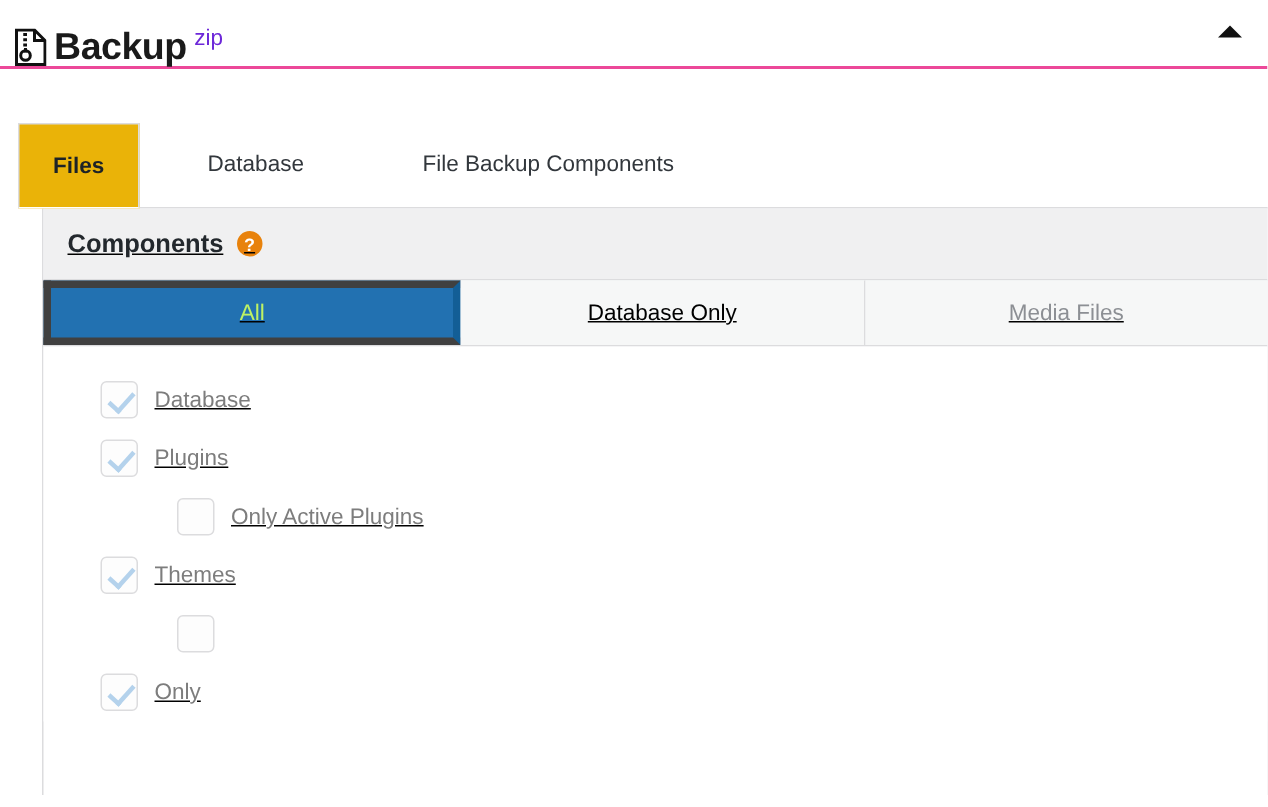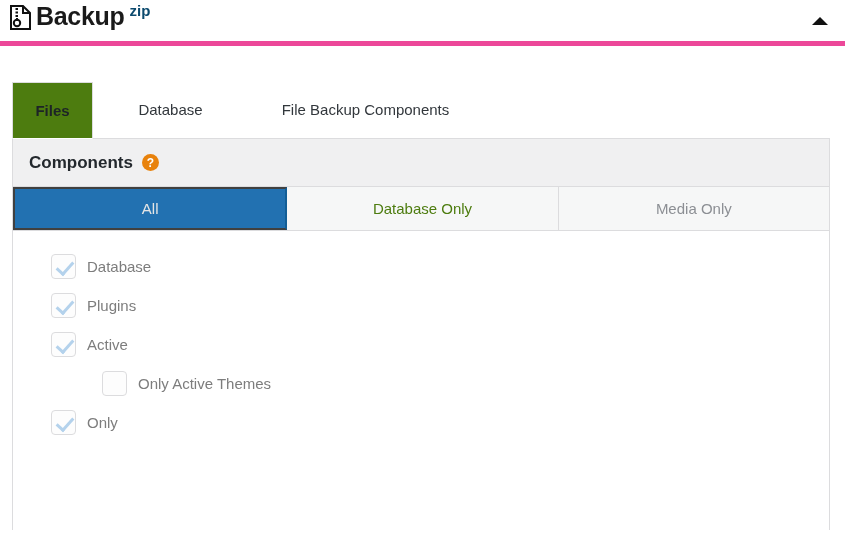--- a/index.html
+++ b/index.html
@@ -9,23 +9,23 @@
     height: 538px;
     background: #ffffff;
     font-family: "Liberation Sans", sans-serif;
     overflow: hidden;
   }
 
   
   .app-header {
     position: relative;
     height: 46px;
-    border-bottom: 5px solid #ec4899;
-    display: flex;
-    align-items: flex-start;
+    border-bottom: 2px solid #ec4899;
+    display: flex;
+    align-items: flex-end;
     padding: 0 14px 0 10px;
   }
   .brand {
     display: flex;
     align-items: baseline;
     gap: 5px;
   }
   .brand-icon {
     width: 21px;
     height: 25px;
@@ -35,22 +35,22 @@
   }
   .brand-title {
     font-size: 25px;
     font-weight: bold;
     color: #1a1a1a;
     letter-spacing: -0.3px;
     line-height: 1;
   }
   .brand-sup {
     font-size: 15px;
-    font-weight: bold;
-    color: #0c4a6e;
+    font-weight: normal;
+    color: #6d28d9;
     position: relative;
     top: -9px;
     line-height: 1;
   }
   .collapse-toggle {
     position: absolute;
     right: 14px;
     top: 12px;
     width: 22px;
     height: 18px;
@@ -84,41 +84,42 @@
     align-items: center;
     justify-content: center;
     font-size: 15px;
     color: #32373c;
     cursor: pointer;
     background: transparent;
     border: 1px solid transparent;
     white-space: nowrap;
   }
   .tab.active {
-    background: #4d7c0f;
+    background: #eab308;
     border: 1px solid #dcdcde;
     border-bottom-color: #ffffff;
     font-weight: bold;
     color: #1d2327;
     position: relative;
     z-index: 3;
     width: 81px;
     margin-bottom: -1px;
   }
   .tab.t-database { width: 155px; }
   .tab.t-encryption { width: 235px; }
 
   
   .panel {
-    margin-left: 12px;
+    margin-left: 28px;
     width: 818px;
     border: 1px solid #dcdcde;
     border-bottom: none;
     background: #ffffff;
     height: 392px;
+    text-decoration: underline;
   }
   .panel-head {
     background: #f0f0f1;
     border-bottom: 1px solid #dcdcde;
     height: 48px;
     display: flex;
     align-items: center;
     padding: 0 16px;
   }
   .panel-head-title {
@@ -151,28 +152,28 @@
   }
   .seg-btn {
     flex: 1 1 0;
     display: flex;
     align-items: center;
     justify-content: center;
     font-size: 15px;
     border-right: 1px solid #dcdcde;
     cursor: pointer;
     background: #f6f7f7;
-    color: #4d7c0f;
+    color: #000000;
     height: 100%;
   }
   .seg-btn:last-child { border-right: none; }
   .seg-btn.selected {
     background: #2271b1;
-    color: #e5e5e5;
-    border: 2px solid #404040;
+    color: #bef264;
+    border: 5px solid #404040;
     border-right-color: #135e96;
   }
   .seg-btn.disabled {
     color: #8c8f94;
     cursor: default;
   }
 
   
   .checklist {
     padding: 16px 0 0 0;
@@ -260,45 +261,48 @@
   </div>
 
   <div class="segmented">
     <div class="seg-btn selected">
       <span>All</span>
     </div>
     <div class="seg-btn">
       <span>Database Only</span>
     </div>
     <div class="seg-btn disabled">
-      <span>Media Only</span>
+      <span>Media Files</span>
     </div>
   </div>
 
   <div class="checklist">
 
     <div class="check-row">
       <span class="cbox checked"></span>
       <span class="check-label">Database</span>
     </div>
 
     <div class="check-row">
       <span class="cbox checked"></span>
       <span class="check-label">Plugins</span>
     </div>
 
+    <div class="check-row indented">
+      <span class="cbox"></span>
+      <span class="check-label">Only Active Plugins</span>
+    </div>
 
     <div class="check-row">
       <span class="cbox checked"></span>
-      <span class="check-label">Active</span>
+      <span class="check-label">Themes</span>
     </div>
 
     <div class="check-row indented">
       <span class="cbox"></span>
-      <span class="check-label">Only Active Themes</span>
     </div>
 
 
     <div class="check-row">
       <span class="cbox checked"></span>
       <span class="check-label">Only</span>
     </div>
 
   </div>
 </div>

